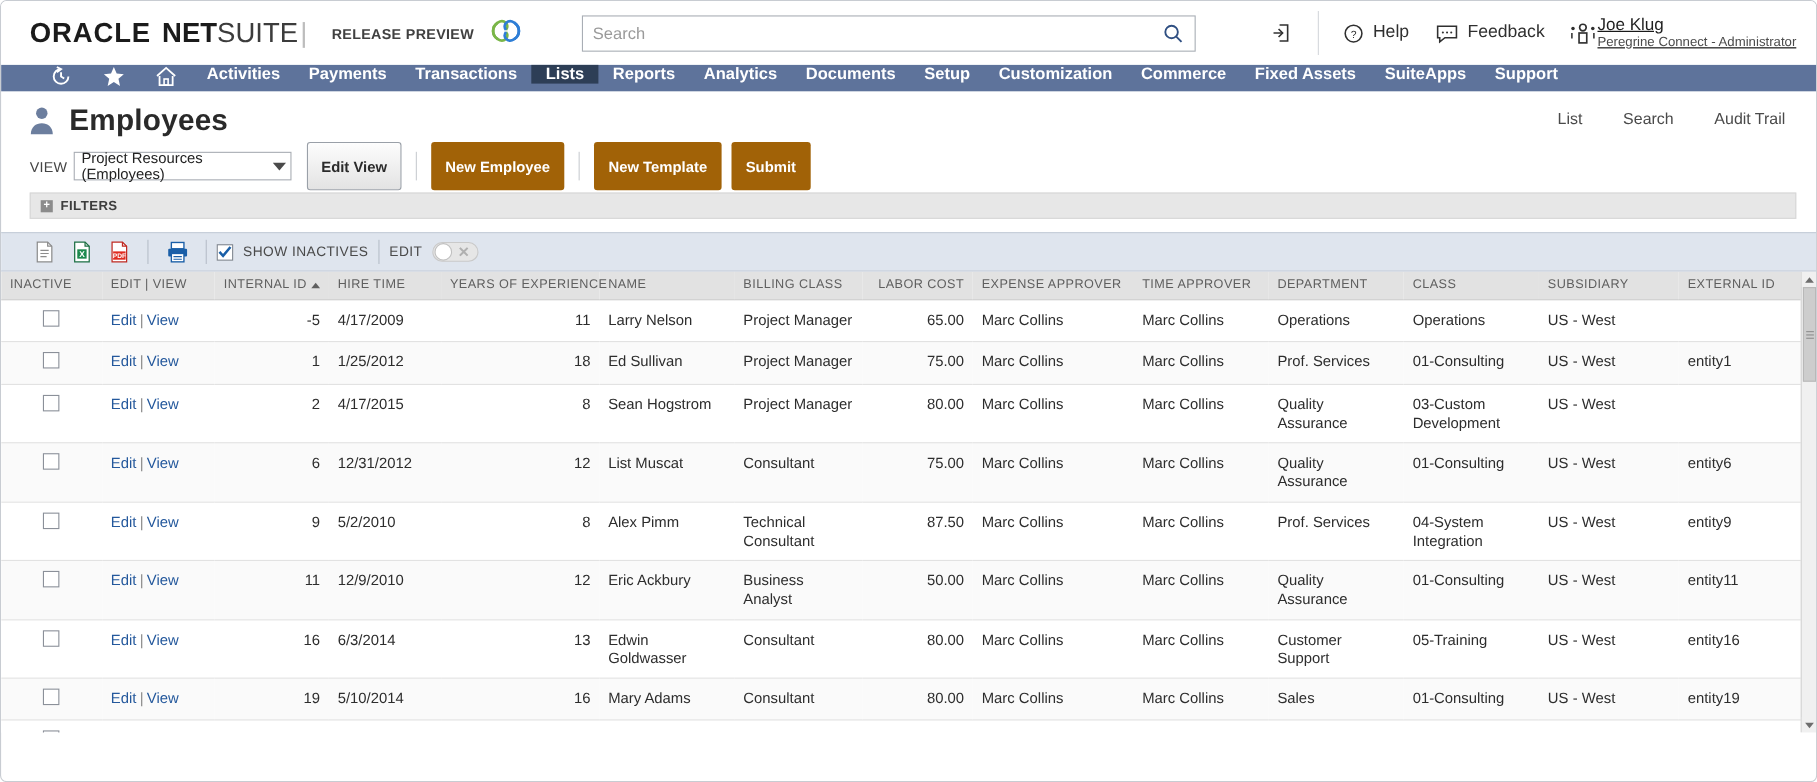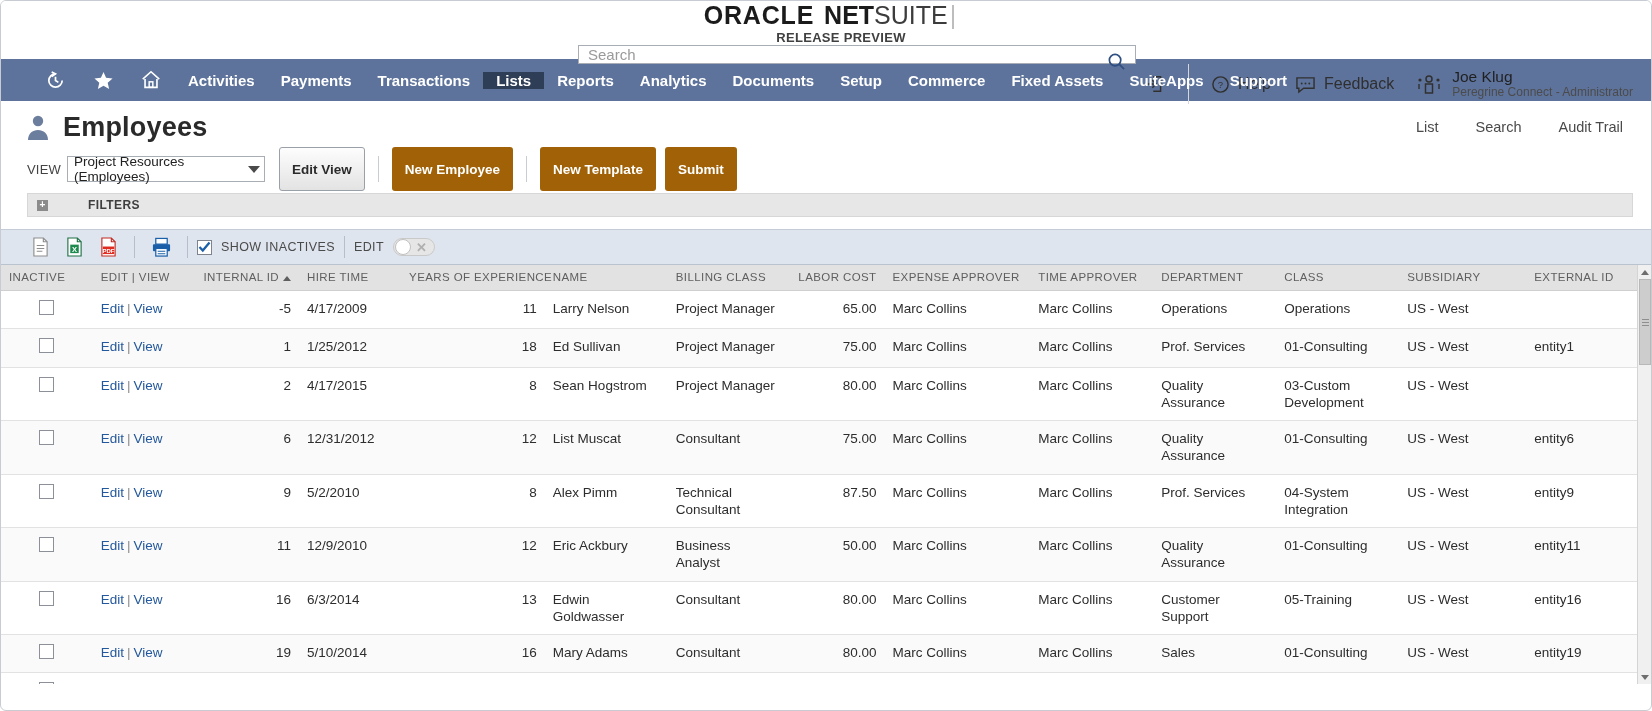--- a/index.html
+++ b/index.html
@@ -18,21 +18,20 @@
     overflow: hidden;
   }
 
   
   .topbar {
     height: 58px;
     display: flex;
     align-items: center;
     background: #ffffff;
     padding: 0 18px 0 26px;
-    flex-direction: column;
   }
   .logo { display: flex; align-items: baseline; white-space: nowrap; }
   .logo .oracle {
     font-size: 25px; letter-spacing: .8px; color: #1b1b1b; font-weight: 700;
   }
   .logo .net { font-size: 25px; color: #1b1b1b; font-weight: 700; margin-left: 10px;}
   .logo .suite { font-size: 25px; color: #3c3c3c; font-weight: 300; }
   .logo .bar { color: #bdbdbd; font-weight: 300; font-size: 25px; margin-left: 2px;}
   .release {
     margin-left: 22px; font-size: 13px; font-weight: 700;
@@ -62,29 +61,29 @@
 
   .hdr-right { margin-left: auto; display: flex; align-items: center; gap: 0; }
   .hdr-icon-btn {
     width: 44px; height: 40px; display:flex; align-items:center; justify-content:center;
   }
   .vdiv { width: 1px; height: 40px; background: #d4d7dc; margin: 0 10px; }
   .hdr-link {
     display: flex; align-items: center; gap: 8px;
     font-size: 16px; color: #2f2f2f; padding: 0 12px; white-space: nowrap;
   }
-  .user-box { display: flex; align-items: center; gap: 10px; padding-left: 10px; }
+  .user-box { display: flex; align-items: center; gap: 0; padding-left: 10px; text-decoration: underline; }
   .user-text { line-height: 1.15; }
   .user-name { font-size: 15.5px; color: #1f1f1f; }
   .user-role { font-size: 12px; color: #4b4b4b; }
 
   
   .navbar {
-    height: 42px; background: #5e739b;
-    display: flex; align-items: center;
+    height: 24px; background: #5e739b;
+    display: flex; align-items: flex-start;
     padding-left: 30px;
     color: #fff;
   }
   .nav-icon {
     width: 48px; display: flex; align-items: center; justify-content: center;
     cursor: pointer;
   }
   .nav-item {
     display: flex; align-items: center; padding: 0 13px;
     font-size: 15px; font-weight: 700; color: #ffffff; white-space: nowrap;
@@ -129,21 +128,21 @@
     padding: 0 13px; display:flex; align-items:center; cursor:pointer;
   }
   .sep-v { width: 1px; height: 26px; background: #c9ccd1; margin: 0 13px; }
 
   
   .filters {
     margin: 2px 18px 0 26px;
     height: 24px; background: #e7e7e7; border: 1px solid #d7d7d7;
     display: flex; align-items: center; padding-left: 9px; gap: 7px;
   }
-  .filters-label { font-size: 12px; font-weight: 700; color: #3e3e3e; letter-spacing:.4px;margin-left:33px;}
+  .filters-label { font-size: 12px; font-weight: 700; color: #3e3e3e; letter-spacing:.4px;}
   .plusbox {
     width: 11px; height: 11px; background: #8b8b8b; color: #fff;
     font-size: 10px; line-height: 10px; text-align: center; font-weight: 700;
     display:flex;align-items:center;justify-content:center;
   }
 
   
   .toolbar {
     margin-top: 12px;
     height: 36px; background: #dfe5ee; border-top: 1px solid #c5ccd7;
@@ -324,20 +323,21 @@
     </span>
     <div id="nav-items" style="display:flex;align-items:stretch;">
         <div class="nav-item">Activities</div>
         <div class="nav-item">Payments</div>
         <div class="nav-item">Transactions</div>
         <div class="nav-item active">Lists</div>
         <div class="nav-item">Reports</div>
         <div class="nav-item">Analytics</div>
         <div class="nav-item">Documents</div>
         <div class="nav-item">Setup</div>
+        <div class="nav-item">Customization</div>
         <div class="nav-item">Commerce</div>
         <div class="nav-item">Fixed Assets</div>
         <div class="nav-item">SuiteApps</div>
         <div class="nav-item">Support</div>
       </div>
   </div>
 
   <div class="titlerow">
     <svg class="title-ico" viewBox="0 0 30 28">
       <circle cx="15" cy="8" r="5.2" fill="#6c7e9e"></circle>

